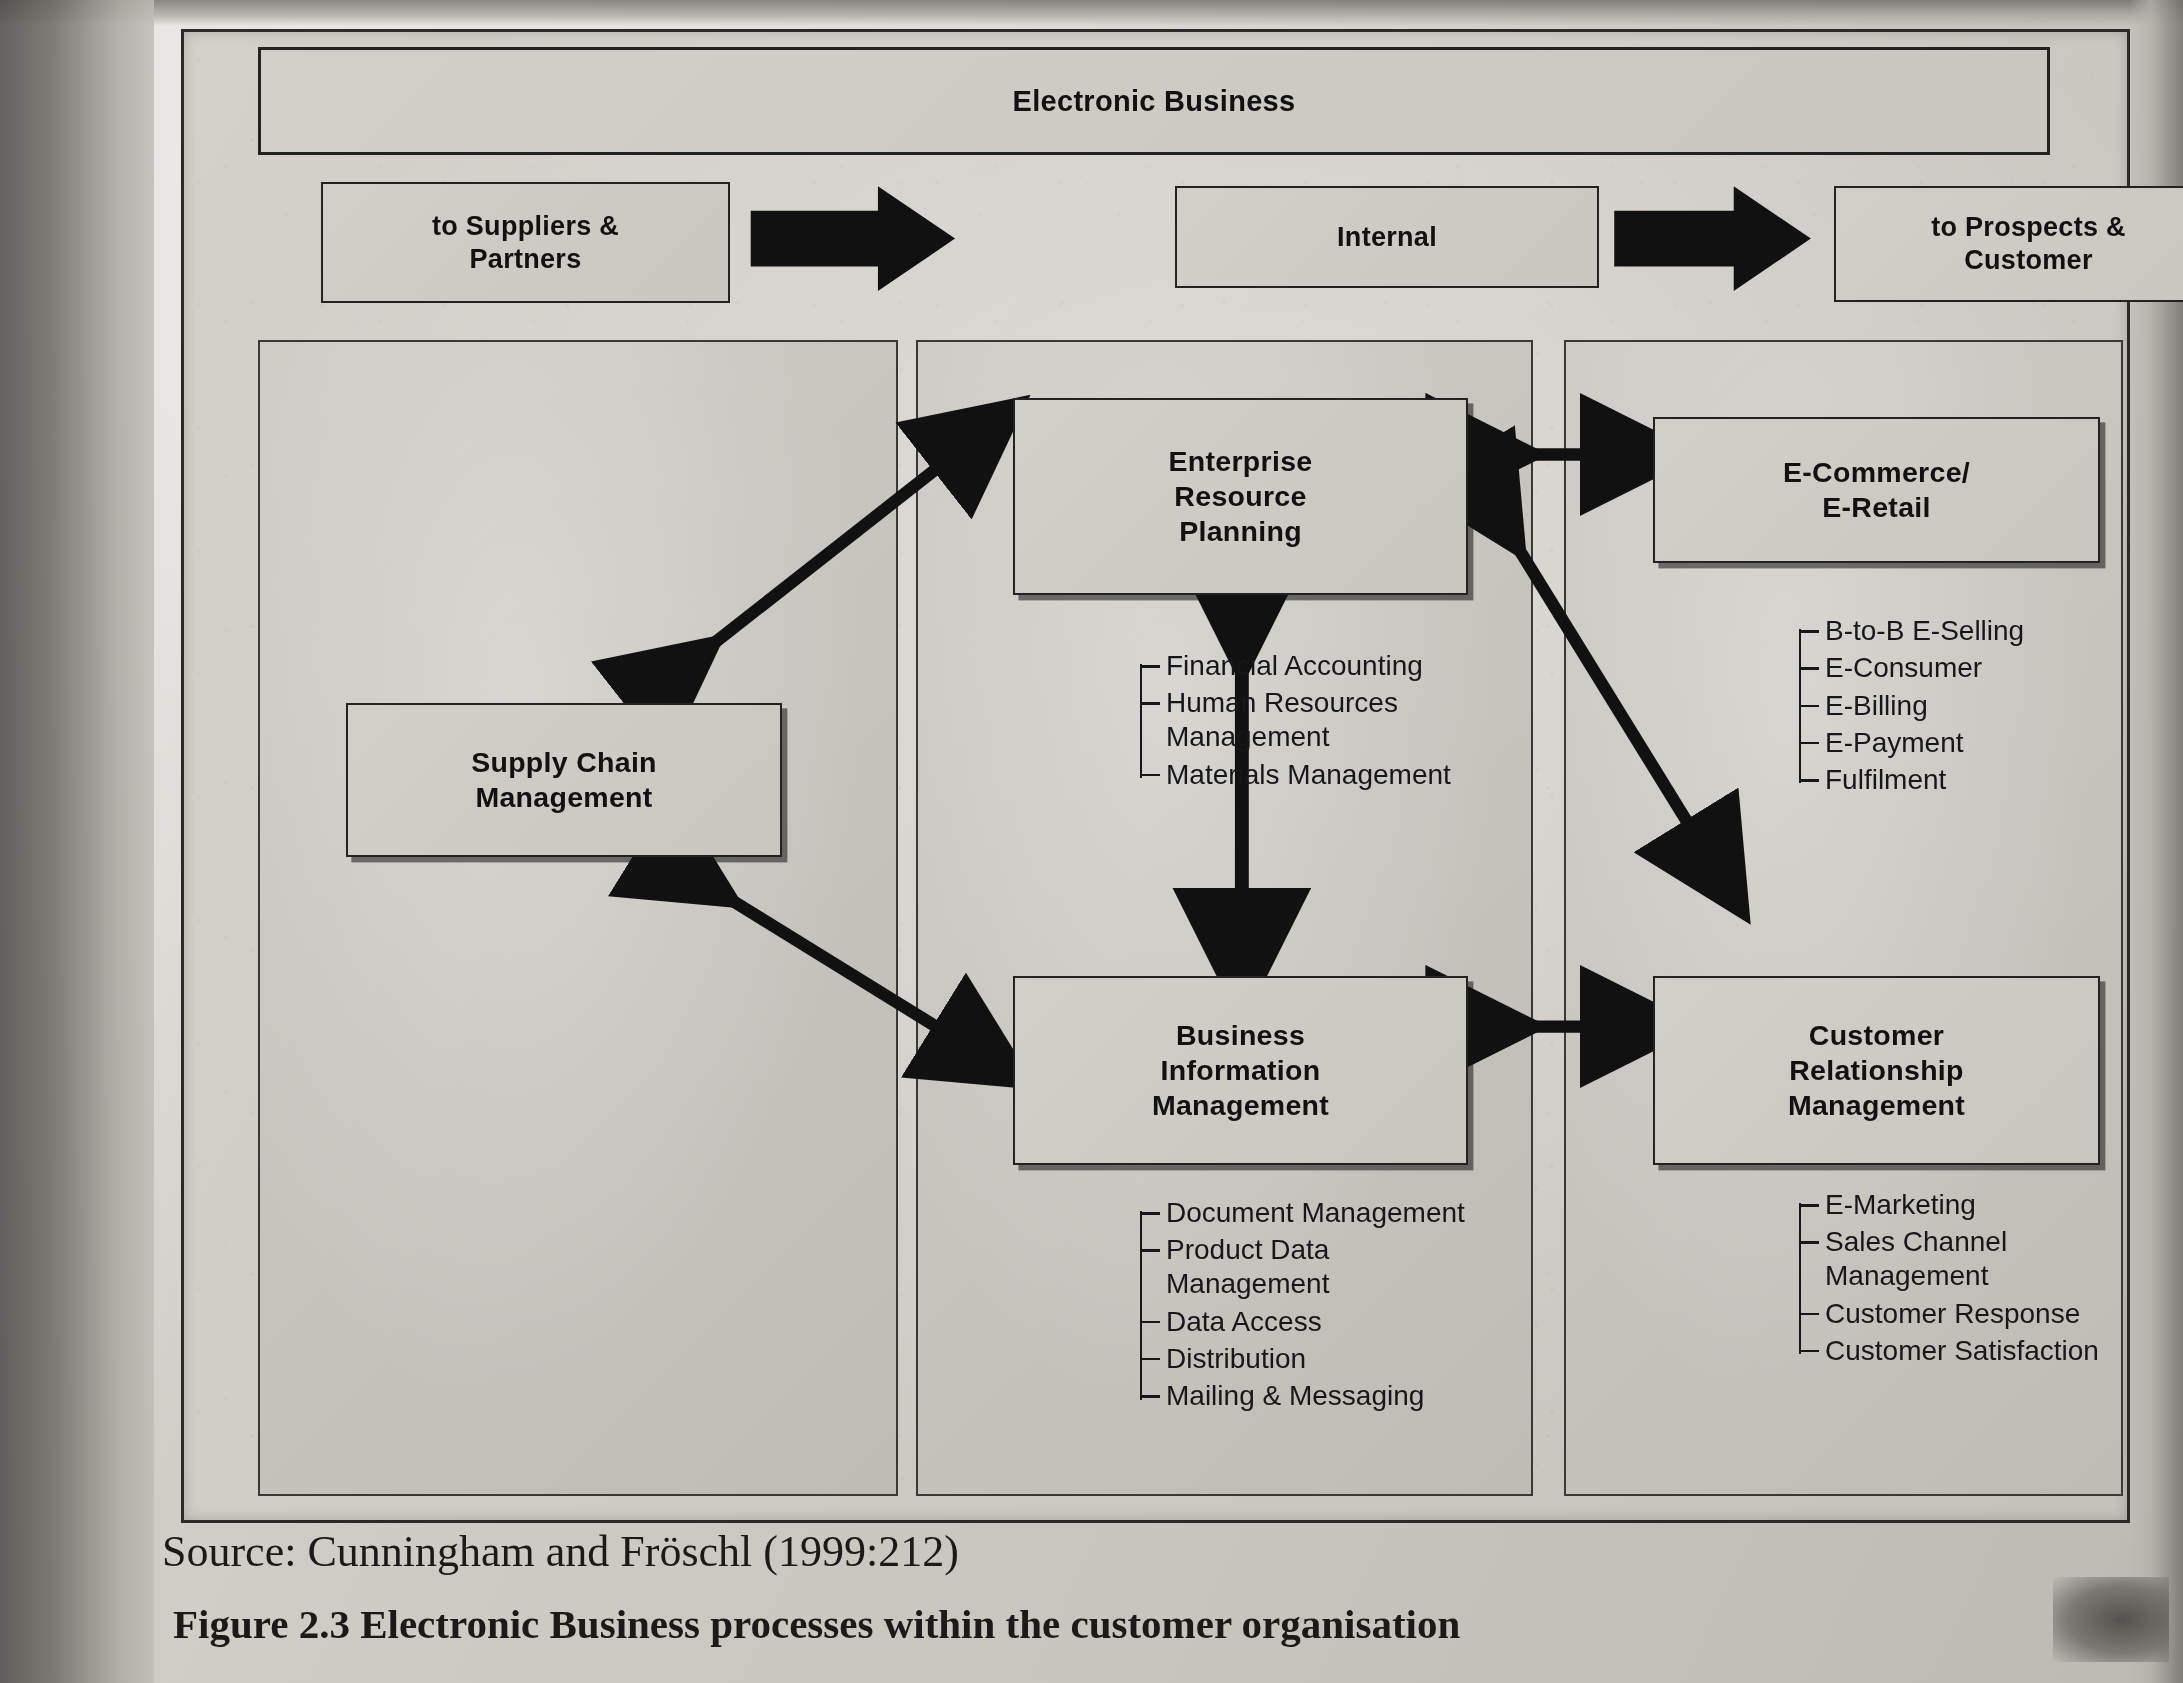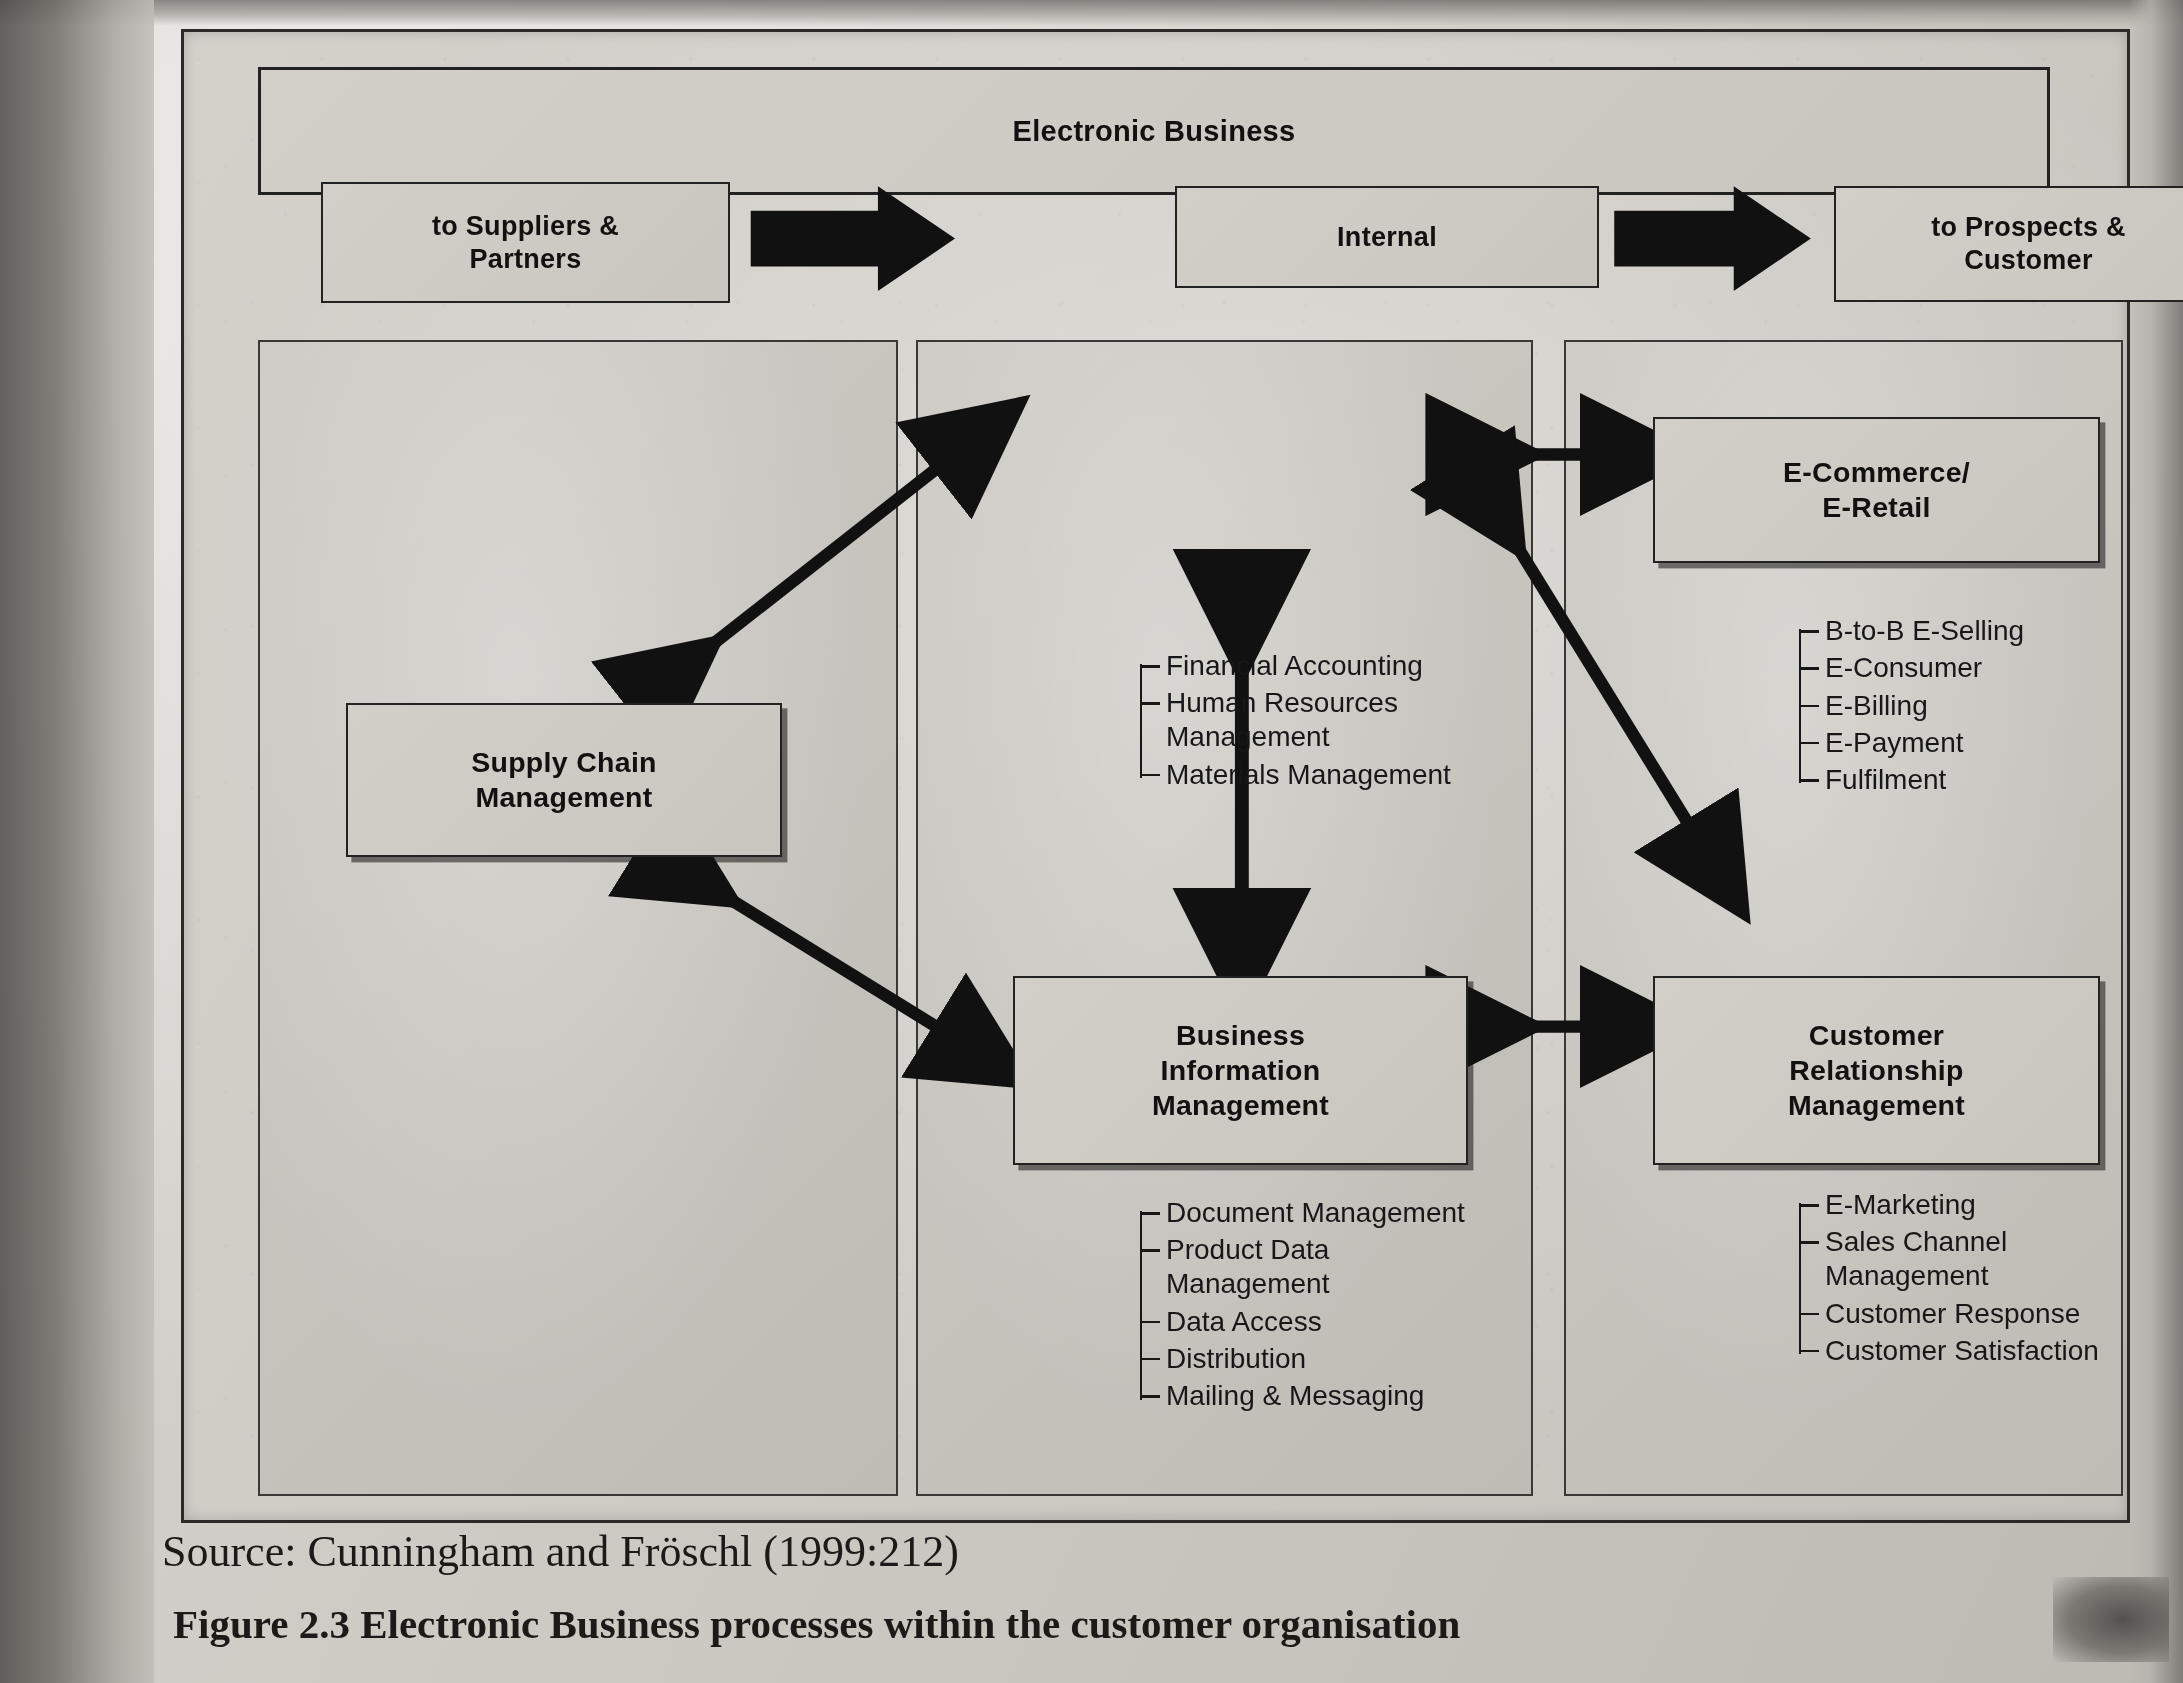--- a/index.html
+++ b/index.html
@@ -87,23 +87,22 @@
     color: #111;
   }
   .hdr-text {
     font-weight: bold;
     letter-spacing: 0.3px;
     line-height: 1.22;
   }
 
   
   #banner {
-    left: 74px; top: 15.4px; width: 1792px; height: 128px;
+    left: 74px; top: 15.4px; width: 1792px; height: 108px;
     border-width: 3.1px;
-    margin-top: 20px;
   }
   #banner .hdr-text { font-size: 29px; }
 
   
   #chan-suppliers { left: 137px; top: 150px; width: 409px; height: 121px; }
   #chan-internal  { left: 991px; top: 154px; width: 424px; height: 102px; }
   #chan-customer  { left: 1650px; top: 154px; width: 389px; height: 116px; }
   .chan .hdr-text { font-size: 27px; }
 
   
@@ -269,20 +268,25 @@
 
       <g stroke="#111" stroke-width="16" fill="none">
         <line x1="1690" y1="1290" x2="1890" y2="1290" marker-start="url(#ah)" marker-end="url(#ah)"></line>
       </g>
 
       <g stroke="#111" stroke-width="16" fill="none">
         <line x1="1700" y1="620" x2="1990" y2="1090" marker-start="url(#ah)" marker-end="url(#ah)"></line>
       </g>
     </svg>
 
+    <div class="box module" id="box-erp">
+      <span class="hdr-text" style="white-space:pre-line">Enterprise
+Resource
+Planning</span>
+    </div>
     <div class="box module" id="box-scm">
       <span class="hdr-text" style="white-space:pre-line">Supply Chain
 Management</span>
     </div>
     <div class="box module" id="box-bim">
       <span class="hdr-text" style="white-space:pre-line">Business
 Information
 Management</span>
     </div>
     <div class="box module" id="box-ecom">

